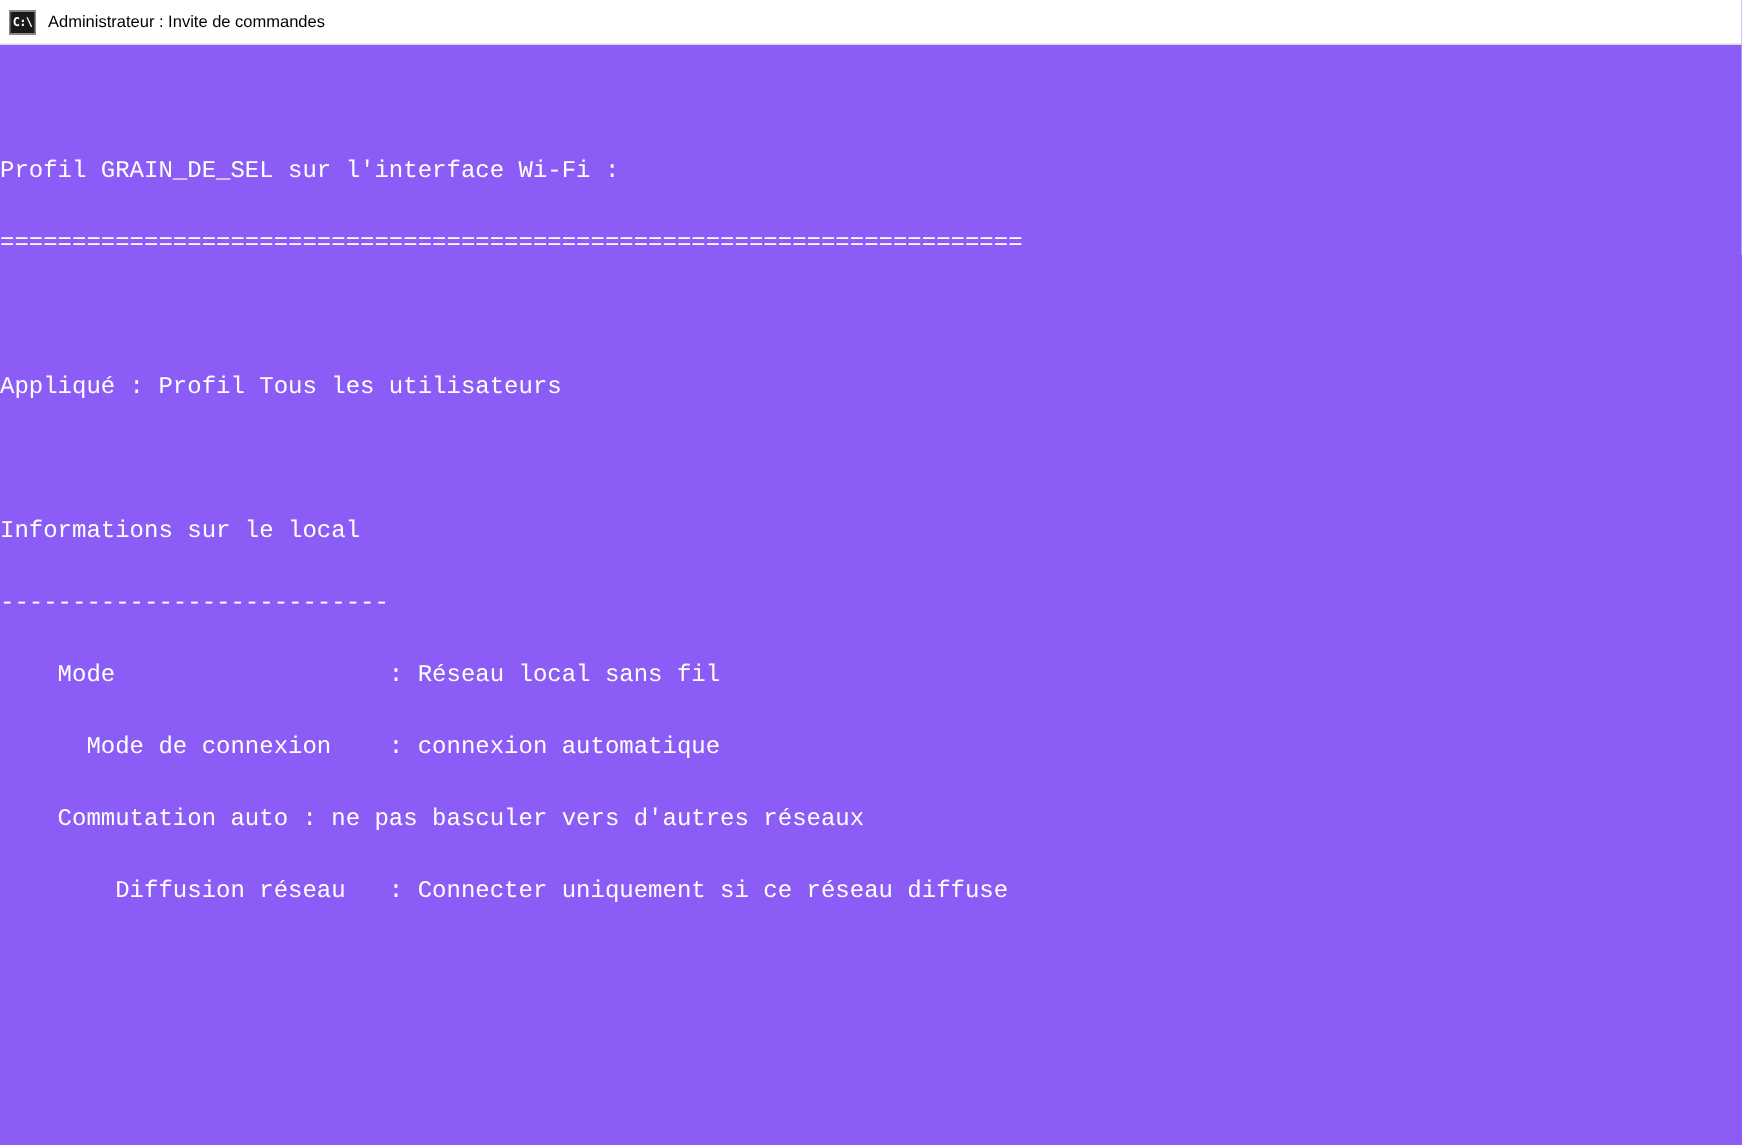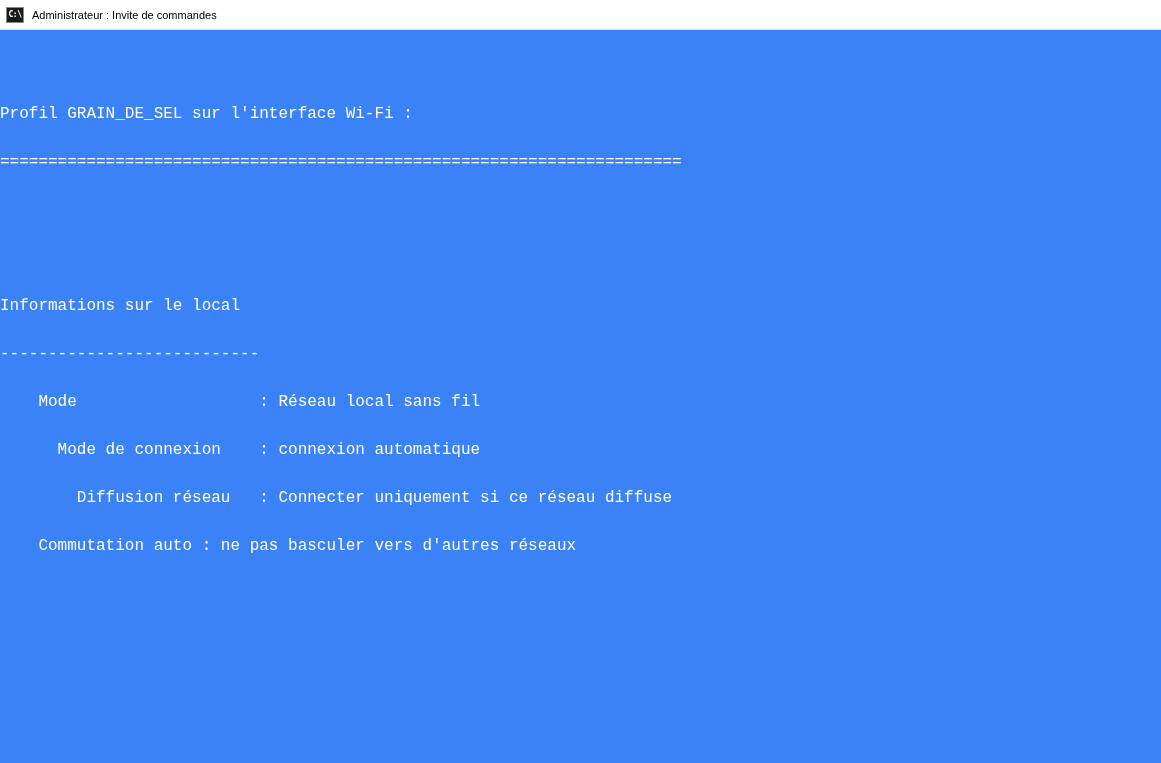--- a/index.html
+++ b/index.html
@@ -38,21 +38,21 @@
       font-weight: bold;
       border: 1px solid #888;
       letter-spacing: -0.5px;
     }
     .titlebar-text {
       font-size: 11px;
       color: #000;
     }
     .terminal {
       flex: 1;
-      background: #3b82f6;
+      background: #8b5cf6;
       color: #ffffff;
       font-family: "Consolas", "Courier New", monospace;
       font-size: 16px;
       line-height: 24px;
       padding: 0;
       white-space: pre;
       overflow: hidden;
       position: relative;
     }
     .terminal-content {
@@ -70,27 +70,28 @@
   <div class="titlebar">
     <div class="titlebar-icon">C:\</div>
     <div class="titlebar-text">Administrateur : Invite de commandes</div>
   </div>
   <div class="terminal">
     <div class="terminal-content">
 <span class="line"> </span>
 <span class="line">Profil GRAIN_DE_SEL sur l'interface Wi-Fi :</span>
 <span class="line">=======================================================================</span>
 <span class="line"> </span>
+<span class="line">Appliqué : Profil Tous les utilisateurs</span>
 <span class="line"> </span>
 <span class="line">Informations sur le local</span>
 <span class="line">---------------------------</span>
 <span class="line">    Mode                   : Réseau local sans fil</span>
 <span class="line">      Mode de connexion    : connexion automatique</span>
+<span class="line">    Commutation auto : ne pas basculer vers d'autres réseaux</span>
 <span class="line">        Diffusion réseau   : Connecter uniquement si ce réseau diffuse</span>
-<span class="line">    Commutation auto : ne pas basculer vers d'autres réseaux</span>
 
 
 
 
 
 
 
 
 
 

